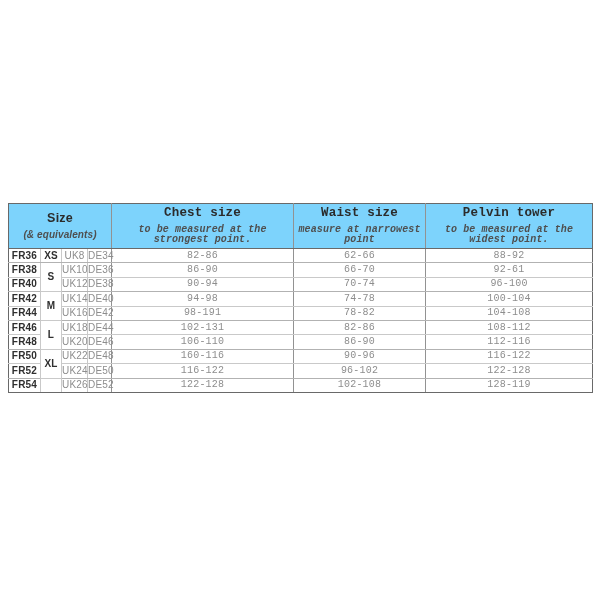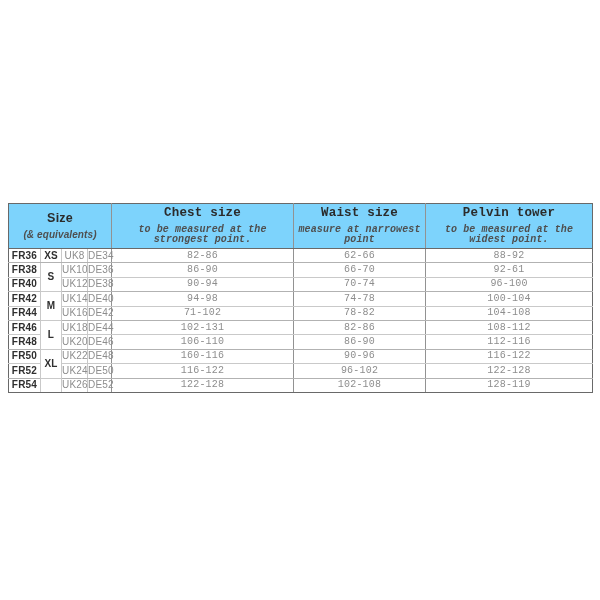--- a/index.html
+++ b/index.html
@@ -140,21 +140,21 @@
         <td>UK14</td>
         <td class="pre-maj">DE40</td>
         <td class="maj pre-maj">94-98</td>
         <td class="maj pre-maj">74-78</td>
         <td class="maj">100-104</td>
       </tr>
       <tr class="group-end">
         <td class="fr-cell">FR44</td>
         <td>UK16</td>
         <td class="pre-maj">DE42</td>
-        <td class="maj pre-maj">71-102</td>
+        <td class="maj pre-maj">98-191</td>
         <td class="maj pre-maj">78-82</td>
         <td class="maj">104-108</td>
       </tr>
       <tr>
         <td class="fr-cell">FR46</td>
         <td class="letter-cell" rowspan="2">L</td>
         <td>UK18</td>
         <td class="pre-maj">DE44</td>
         <td class="maj pre-maj">102-131</td>
         <td class="maj pre-maj">82-86</td>

